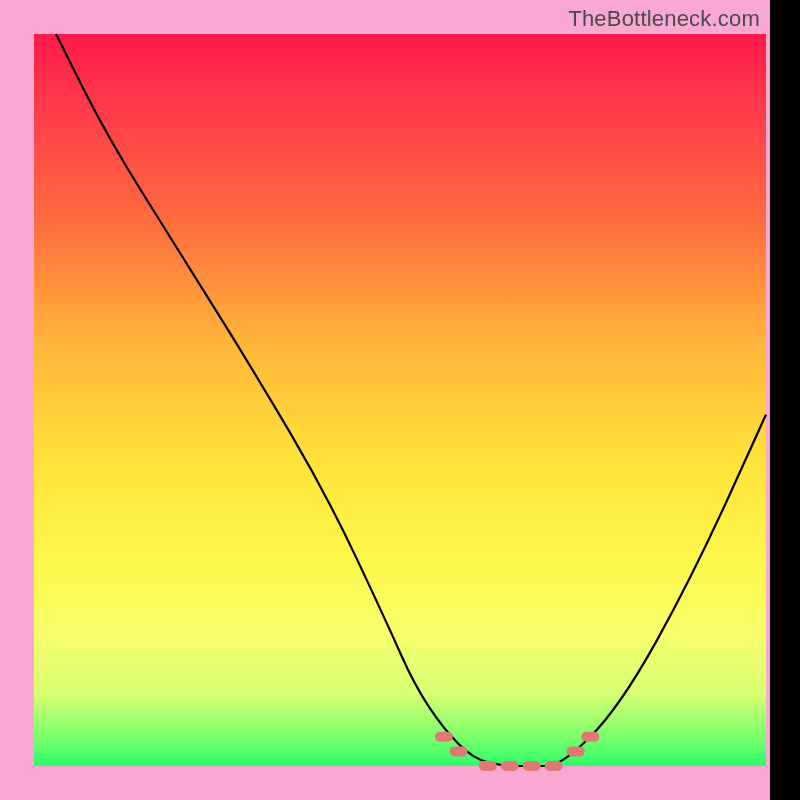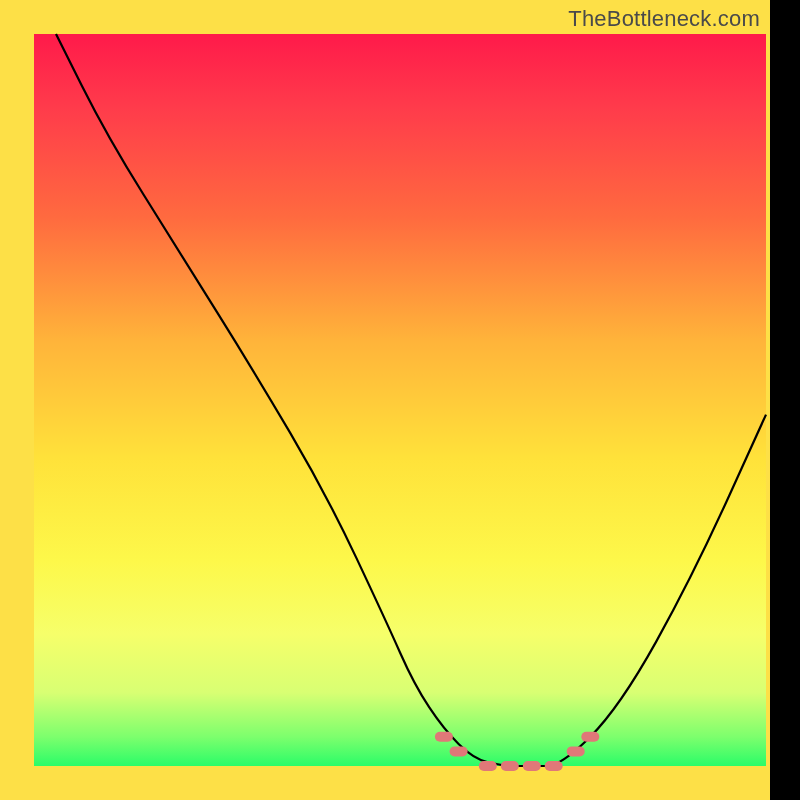--- a/index.html
+++ b/index.html
@@ -1,21 +1,21 @@
 <!DOCTYPE html>
 <html><head>
 <meta charset="utf-8">
 <style>
   * { margin: 0; padding: 0; box-sizing: border-box; }
   html, body { width: 800px; height: 800px; overflow: hidden; background: #000; }
   .frame {
     position: relative;
     width: 770px;
     height: 800px;
-    background: #fde047;
+    background: #f9a8d4;
     text-align: center;
   }
   .watermark {
     position: absolute;
     top: 6px;
     right: 10px;
     font-family: Arial, Helvetica, sans-serif;
     font-size: 22px;
     color: #4a4a4a;
     letter-spacing: 0.2px;

